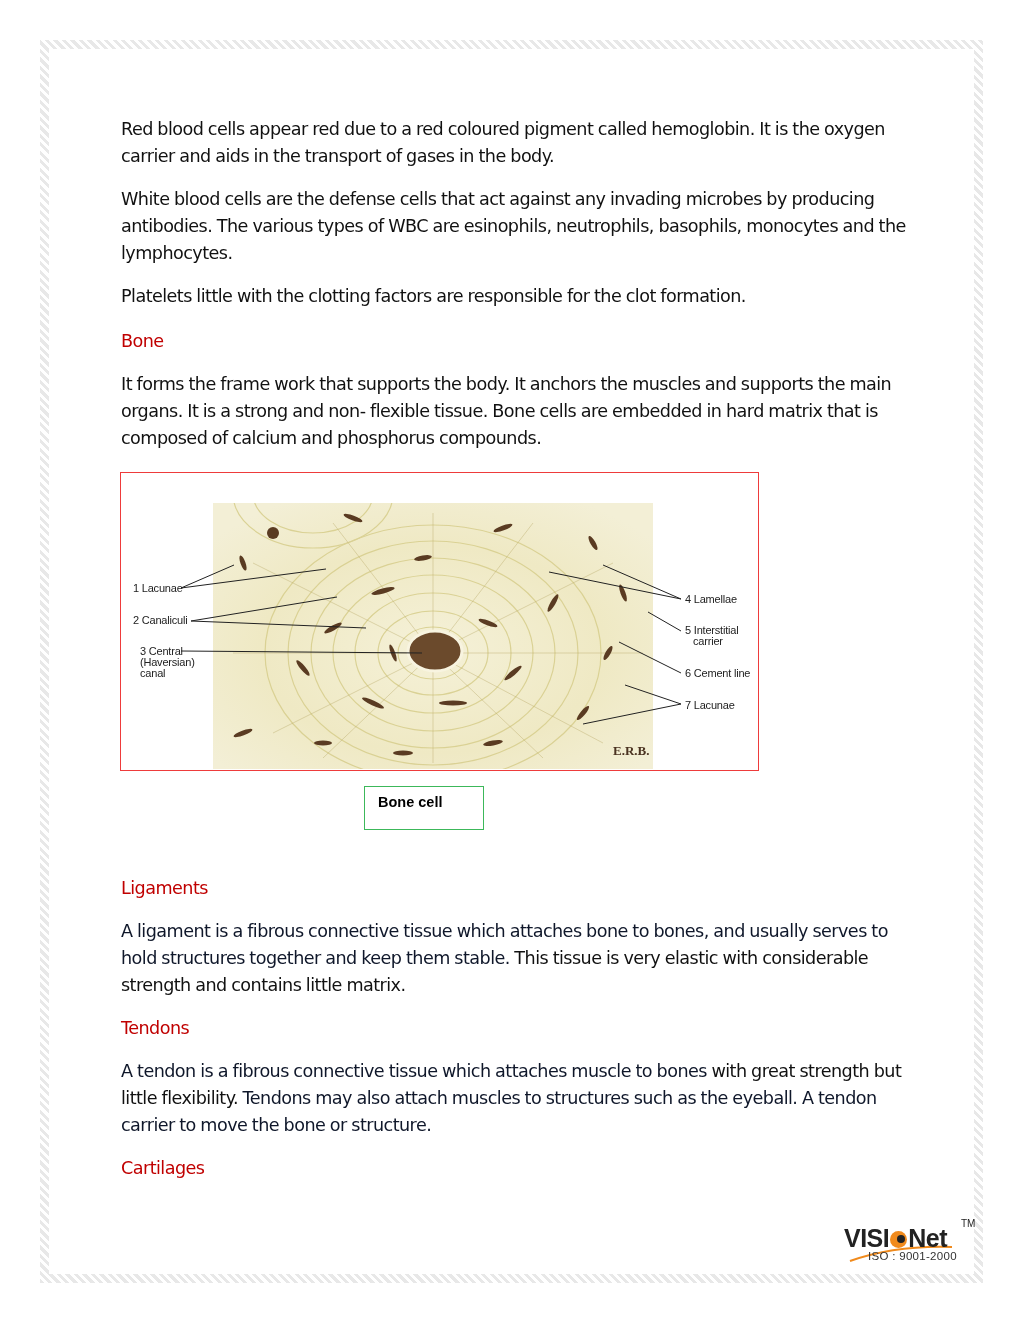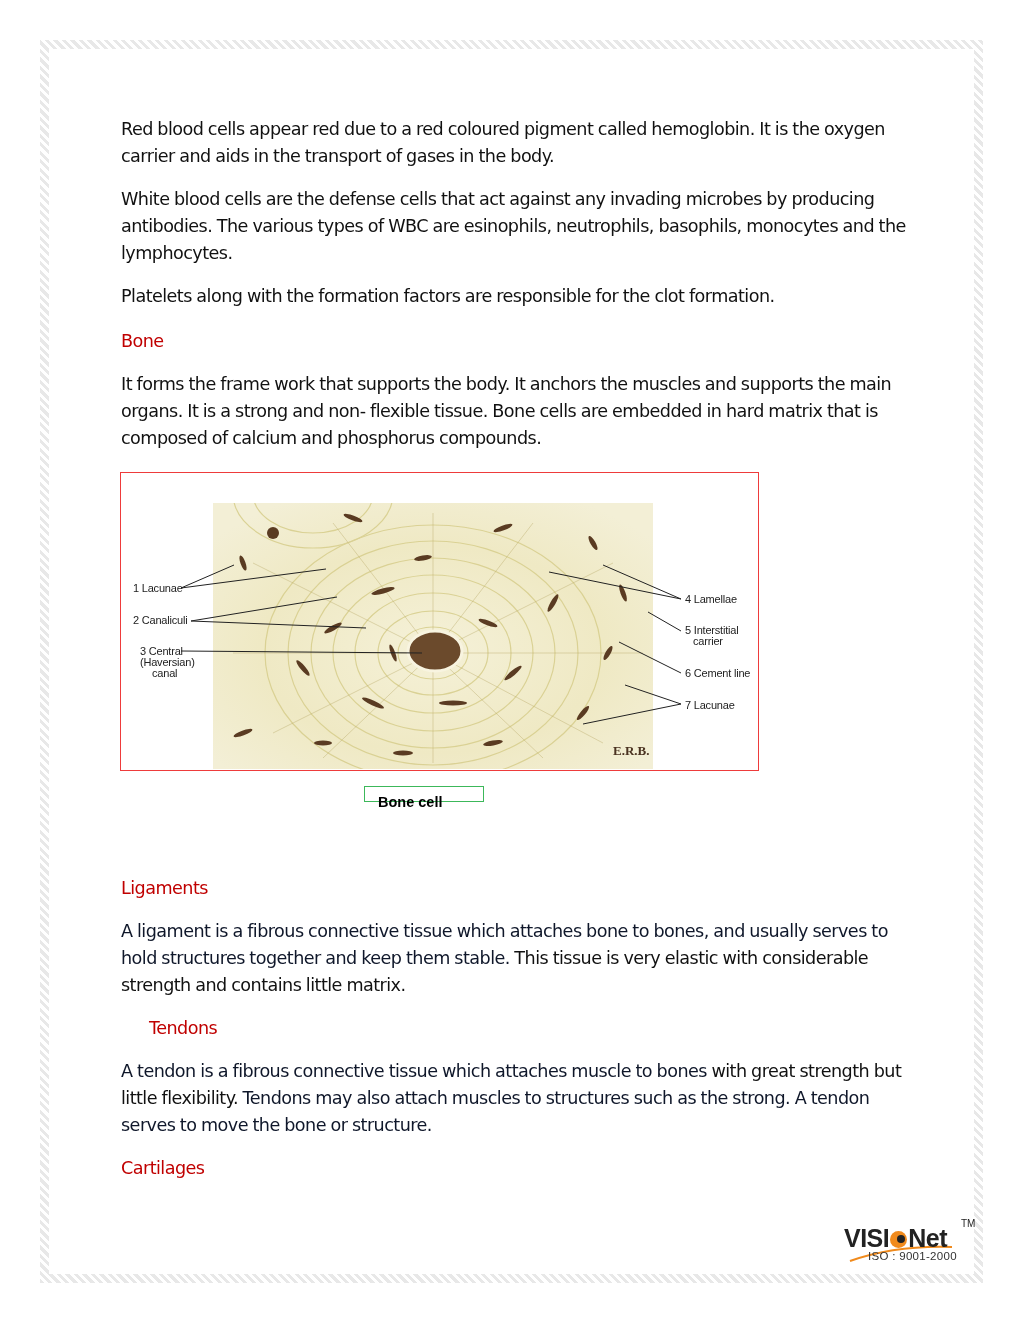--- a/index.html
+++ b/index.html
@@ -17,21 +17,21 @@
   .p { position: absolute; left: 0; line-height: 27px; margin: 0; white-space: normal; }
   .heading { color: #c00000; }
   .grey { color: #0f172a; }
   .dark { color: #111; }
   .figure-frame { position: absolute; left: 120px; top: 472px; width: 639px; height: 299px;
                   box-sizing: border-box; border: 1.5px solid #ee3b3b; background: #fff; }
   .bone-art { position: absolute; left: 92px; top: 30px; width: 440px; height: 266px; }
   .diagram-label { position: absolute; font-family: "Liberation Sans", sans-serif;
                    font-size: 11px; font-weight: normal; color: #222; line-height: 11px;
                    letter-spacing: -0.2px; }
-  .caption-box { position: absolute; left: 364px; top: 786px; width: 120px; height: 16px;
+  .caption-box { position: absolute; left: 364px; top: 786px; width: 120px; height: 44px;
                  box-sizing: border-box; border: 1.5px solid #3cb85a; background: #fff; }
   .caption-text { position: absolute; left: 13px; top: 7px; font-family: "Liberation Sans", sans-serif;
                   font-weight: bold; font-size: 14.5px; color: #000; }
   .logo { position: absolute; left: 838px; top: 1215px; width: 140px; height: 55px; }
   .logo-word { position: absolute; left: 6px; top: 9px; font-family: "Liberation Sans", sans-serif;
                font-weight: bold; font-size: 25px; color: #222; letter-spacing: -0.5px; }
   .logo-eye { display: inline-block; width: 17px; height: 17px; border-radius: 50%;
               background: #f08a1c; position: relative; top: 1px; margin: 0 1px; }
   .logo-eye::after { content: ""; position: absolute; left: 7px; top: 4px; width: 8px; height: 8px;
                      border-radius: 50%; background: #222; }
@@ -42,30 +42,30 @@
   .logo-swoosh { position: absolute; left: 8px; top: 28px; width: 110px; height: 22px; }
 </style>
 </head>
 <body>
 
 <div class="page-border"></div>
 
 <div class="content">
   <p class="p dark" style="top:0;">Red blood cells appear red due to a red coloured pigment called hemoglobin. It is the oxygen carrier and aids in the transport of gases in the body.</p>
   <p class="p dark" style="top:70px;">White blood cells are the defense cells that act against any invading microbes by producing antibodies. The various types of WBC are esinophils, neutrophils, basophils, monocytes and the lymphocytes.</p>
-  <p class="p dark" style="top:167px;">Platelets along with the formation factors are responsible for the clot formation.</p>
+  <p class="p dark" style="top:167px;">Platelets little with the clotting factors are responsible for the clot formation.</p>
 
   <p class="p heading" style="top:212px;">Bone</p>
   <p class="p dark" style="top:255px;">It forms the frame work that supports the body. It anchors the muscles and supports the main organs. It is a strong and non- flexible tissue. Bone cells are embedded in hard matrix that is composed of calcium and phosphorus compounds.</p>
 
   <p class="p heading" style="top:759px;">Ligaments</p>
   <p class="p" style="top:802px;"><span class="grey">A ligament is a fibrous connective tissue which attaches bone to bones, and usually serves to hold structures together and keep them stable.</span><span class="dark"> This tissue is very elastic with considerable strength and contains little matrix.</span></p>
 
-  <p class="p heading" style="top:899px;margin-left:28px;">Tendons</p>
-  <p class="p" style="top:942px;"><span class="grey">A tendon is a fibrous connective tissue which attaches muscle to bones</span><span class="dark"> with great strength but little flexibility.</span><span class="grey"> Tendons may also attach muscles to structures such as the strong. A tendon serves to move the bone or structure.</span></p>
+  <p class="p heading" style="top:899px;">Tendons</p>
+  <p class="p" style="top:942px;"><span class="grey">A tendon is a fibrous connective tissue which attaches muscle to bones</span><span class="dark"> with great strength but little flexibility.</span><span class="grey"> Tendons may also attach muscles to structures such as the eyeball. A tendon carrier to move the bone or structure.</span></p>
 
   <p class="p heading" style="top:1039px;">Cartilages</p>
 </div>
 
 <div class="figure-frame">
   <svg class="bone-art" viewBox="0 0 440 266" preserveAspectRatio="none">
     <defs>
       <radialGradient id="bg" cx="50%" cy="55%" r="65%">
         <stop offset="0%" stop-color="#f5f1d8"></stop>
         <stop offset="60%" stop-color="#efe9c4"></stop>
@@ -139,21 +139,21 @@
       <line x1="560" y1="200" x2="498" y2="169"></line>
       <line x1="560" y1="231" x2="504" y2="212"></line>
       <line x1="560" y1="231" x2="462" y2="251"></line>
     </g>
   </svg>
 
   <div class="diagram-label" style="left:12px;top:110px;">1 Lacunae</div>
   <div class="diagram-label" style="left:12px;top:142px;">2 Canaliculi</div>
   <div class="diagram-label" style="left:19px;top:173px;text-align:center;">3 Central</div>
   <div class="diagram-label" style="left:19px;top:184px;">(Haversian)</div>
-  <div class="diagram-label" style="left:19px;top:195px;margin-left:12px;">canal</div>
+  <div class="diagram-label" style="left:19px;top:195px;">canal</div>
   <div class="diagram-label" style="left:564px;top:121px;text-align:center;">4 Lamellae</div>
   <div class="diagram-label" style="left:564px;top:152px;">5 Interstitial</div>
   <div class="diagram-label" style="left:572px;top:163px;">carrier</div>
   <div class="diagram-label" style="left:564px;top:195px;">6 Cement line</div>
   <div class="diagram-label" style="left:564px;top:227px;">7 Lacunae</div>
 </div>
 
 <div class="caption-box">
   <span class="caption-text">Bone cell</span>
 </div>

